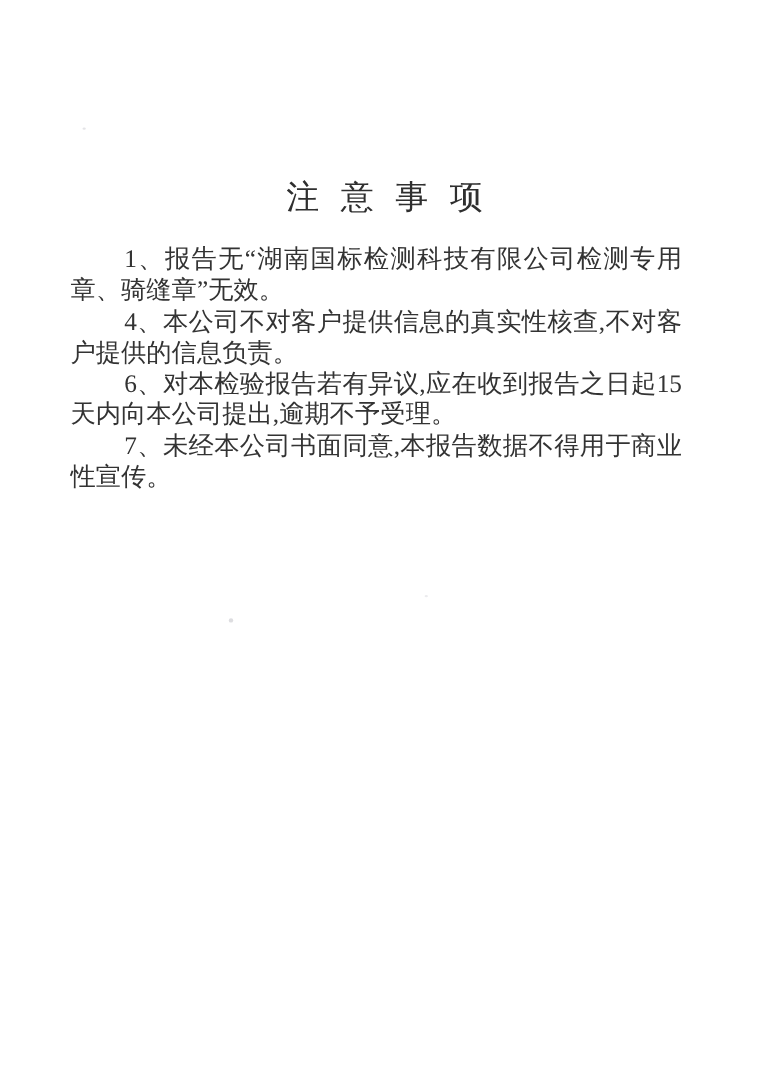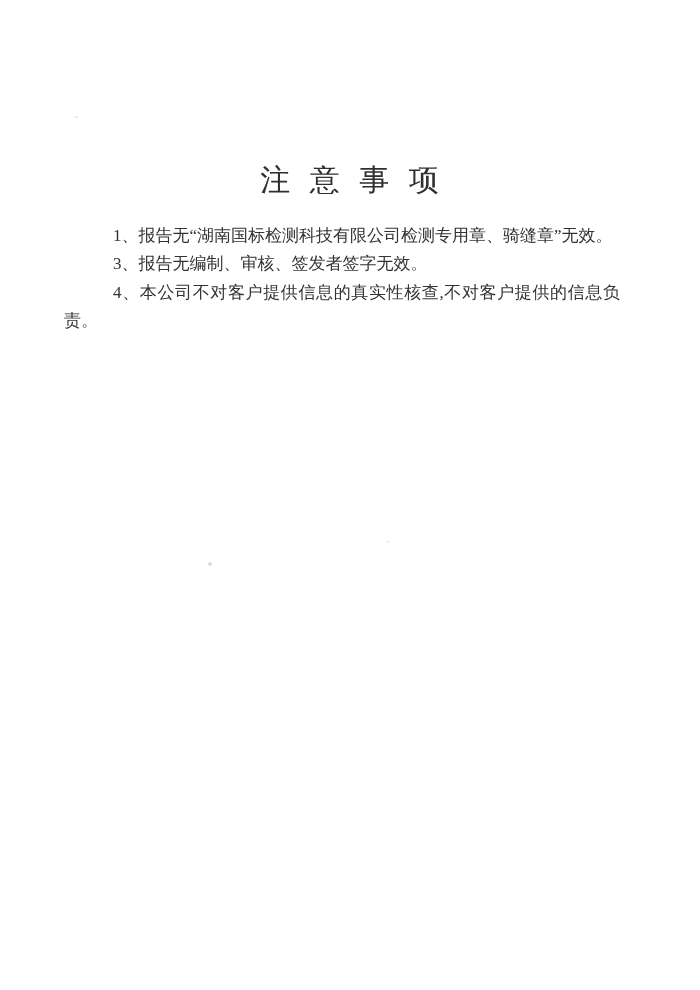--- a/index.html
+++ b/index.html
@@ -32,21 +32,21 @@
     word-spacing: 10px;
     color: #2f2f2f;
   }
   .notice-content {
     width: 556px;
     margin: 24px 0 0 64px;
   }
   .notice-item {
     margin: 0;
     padding: 0;
-    font-size: 17px;
+    font-size: 23px;
     line-height: 28.3px;
     text-align: justify;
     text-indent: 49px;
     color: #333333;
     font-weight: 400;
   }
   
   .speck {
     position: absolute;
     display: block;
@@ -59,21 +59,22 @@
 </style>
 </head>
 <body>
 
 <div class="page">
 
   <h1 class="notice-title">注 意 事 项</h1>
 
   <div class="notice-content">
     <p class="notice-item">1、报告无“湖南国标检测科技有限公司检测专用章、骑缝章”无效。</p>
-    <p class="notice-item">3、报告无编制、审核、签发者签字无效。</p>
     <p class="notice-item">4、本公司不对客户提供信息的真实性核查,不对客户提供的信息负责。</p>
+    <p class="notice-item">6、对本检验报告若有异议,应在收到报告之日起15天内向本公司提出,逾期不予受理。</p>
+    <p class="notice-item">7、未经本公司书面同意,本报告数据不得用于商业性宣传。</p>
   </div>
 
   <span class="speck speck-1"></span>
   <span class="speck speck-2"></span>
   <span class="speck speck-3"></span>
 
 </div>
 
 </body></html>

